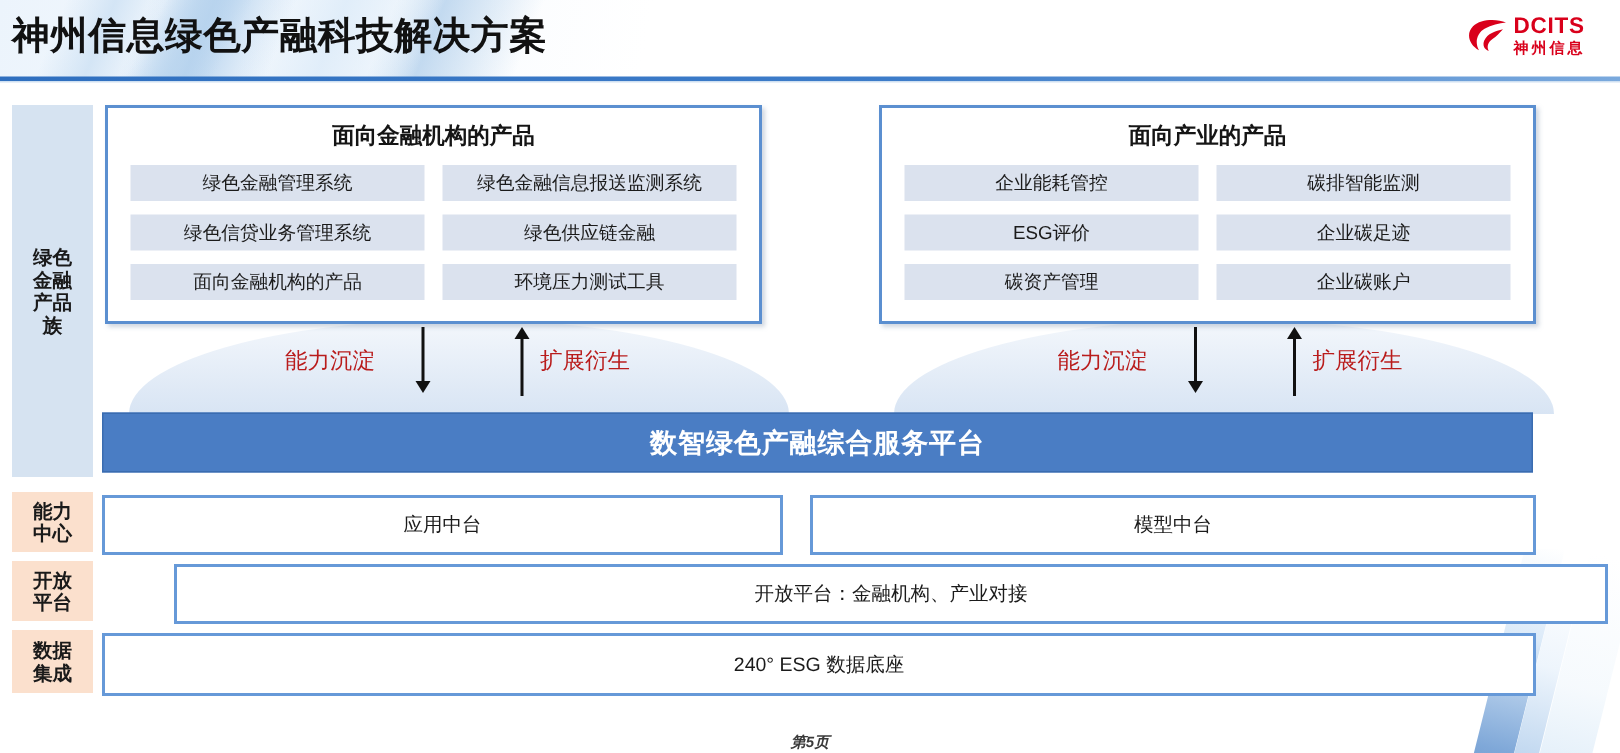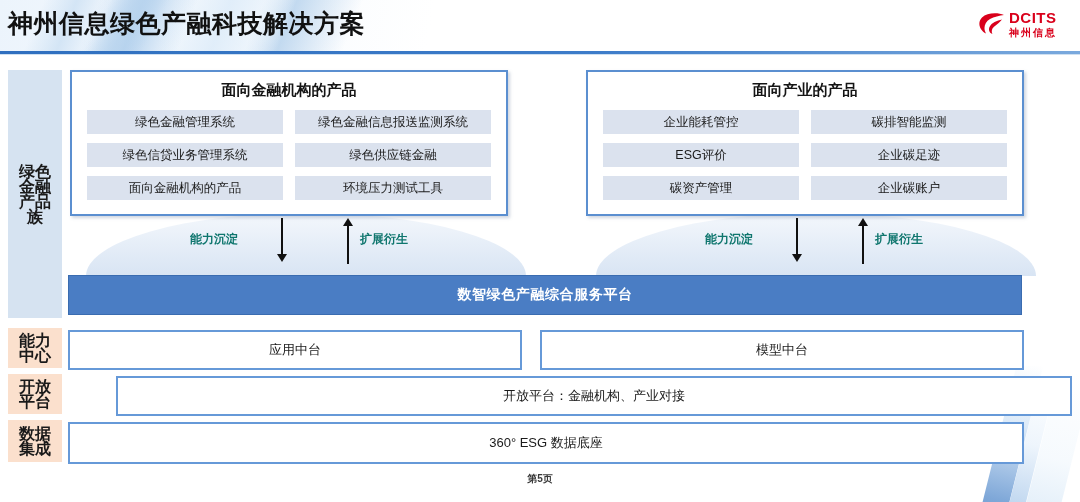--- a/index.html
+++ b/index.html
@@ -42,54 +42,54 @@
   .rb{position:absolute;transform-origin:top left;}
   .rb1{left:58px;top:-6px;width:26px;height:180px;transform:rotate(14deg);
     background:linear-gradient(180deg,rgba(255,255,255,0) 0%,rgba(216,232,248,.9) 35%,rgba(120,163,214,.95) 78%,rgba(86,134,195,.9) 100%);}
   .rb2{left:84px;top:-2px;width:16px;height:180px;transform:rotate(14deg);
     background:linear-gradient(180deg,rgba(255,255,255,0) 10%,rgba(236,244,252,.9) 45%,rgba(178,206,236,.9) 85%,rgba(150,186,226,.85) 100%);}
   .rb3{left:100px;top:2px;width:34px;height:180px;transform:rotate(14deg);
     background:linear-gradient(180deg,rgba(255,255,255,0) 0%,rgba(244,249,253,.85) 50%,rgba(205,226,245,.8) 100%);}
 
   
   .rail{position:absolute;left:8px;width:54px;display:flex;align-items:center;justify-content:center;
-    text-align:center;font-weight:bold;font-size:16px;color:#1a1a1a;line-height:15px;}
+    text-align:center;font-weight:bold;font-size:13px;color:#1a1a1a;line-height:15px;}
   .rail-blue{background:#d6e3f1;}
   .rail-orange{background:#fbe0cd;}
 
   
   .prodbox{position:absolute;background:#ffffff;border:2px solid #5b8fd0;
     box-shadow:2px 2px 3px rgba(120,140,165,.35);}
   .prodbox-title{text-align:center;font-size:15px;font-weight:bold;color:#151515;margin-top:9px;}
   .prodgrid{display:grid;grid-template-columns:1fr 1fr;column-gap:12px;row-gap:9px;
     padding:10px 15px 12px 15px;}
   .chip{background:#dbe2ee;height:24px;display:flex;align-items:center;justify-content:center;
     font-size:12.5px;color:#1b1b1b;white-space:nowrap;}
 
   
   .dome{position:absolute;border-radius:50% 50% 0 0 / 100% 100% 0 0;
     background:linear-gradient(180deg,rgba(223,233,246,.35) 0%,rgba(214,227,243,.95) 100%);}
-  .arrow-label{position:absolute;font-size:12px;font-weight:bold;color:#0f766e;white-space:nowrap;}
+  .arrow-label{position:absolute;font-size:15px;font-weight:normal;color:#b91c1c;white-space:nowrap;}
   .arrow{position:absolute;width:2px;background:#111111;}
   .arrow-head{position:absolute;width:0;height:0;border-left:5px solid transparent;border-right:5px solid transparent;}
   .ah-down{border-top:8px solid #111111;}
   .ah-up{border-bottom:8px solid #111111;}
 
   
   .platform{position:absolute;background:#4a7dc4;border:1px solid #3a6cb0;
     display:flex;align-items:center;justify-content:center;
-    color:#ffffff;font-size:14px;font-weight:bold;letter-spacing:.6px;}
+    color:#ffffff;font-size:18px;font-weight:bold;letter-spacing:.6px;}
 
   
   .lbox{position:absolute;background:#ffffff;border:2px solid #6699d8;
     display:flex;align-items:center;justify-content:center;font-size:13px;color:#1b1b1b;}
 
   
-  .footer{position:absolute;left:0;bottom:16px;width:1080px;text-align:center;
-    font-size:10px;color:#3a3a3a;font-weight:bold;}
+  .footer{position:absolute;left:0;bottom:0;width:1080px;text-align:center;
+    font-size:10px;font-style:italic;color:#3a3a3a;font-weight:bold;}
 </style>
 </head>
 <body>
 
 <div class="slide">
 
   <div class="header">
     <div class="header-bg"></div>
     <div class="header-bg2"></div>
     <div class="slide-title">神州信息绿色产融科技解决方案</div>
@@ -183,18 +183,18 @@
   </div>
   <div class="lbox" style="left:540px;top:330px;width:480px;height:36px;">
     <span>模型中台</span>
   </div>
 
   <div class="lbox" style="left:68px;top:376px;width:952px;height:36px;margin-left:48px;">
     <span>开放平台：金融机构、产业对接</span>
   </div>
 
   <div class="lbox" style="left:68px;top:422px;width:952px;height:38px;">
-    <span>360° ESG 数据底座</span>
+    <span>240° ESG 数据底座</span>
   </div>
 
   <div class="footer">第5页</div>
 
 </div>
 
 </body></html>

